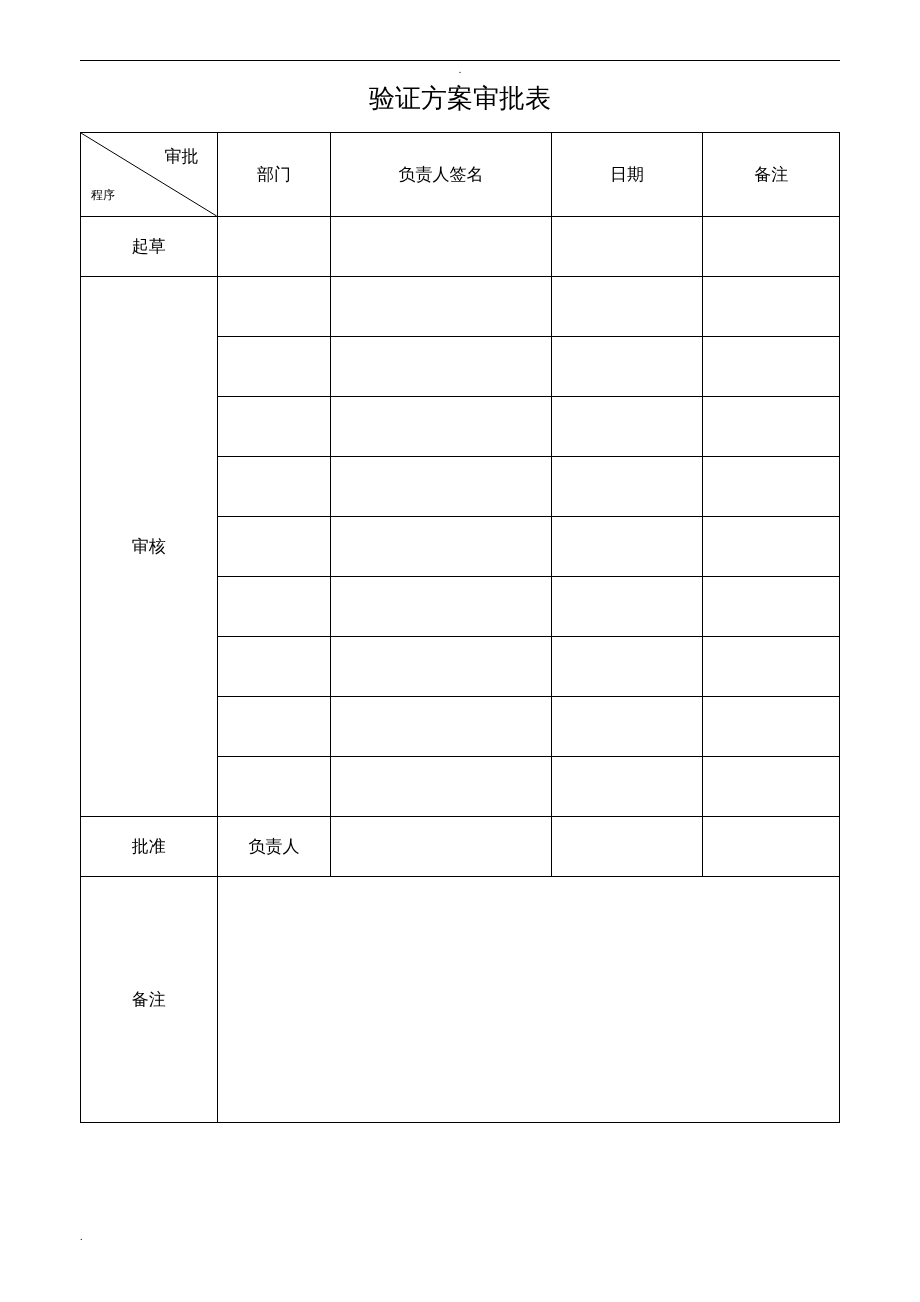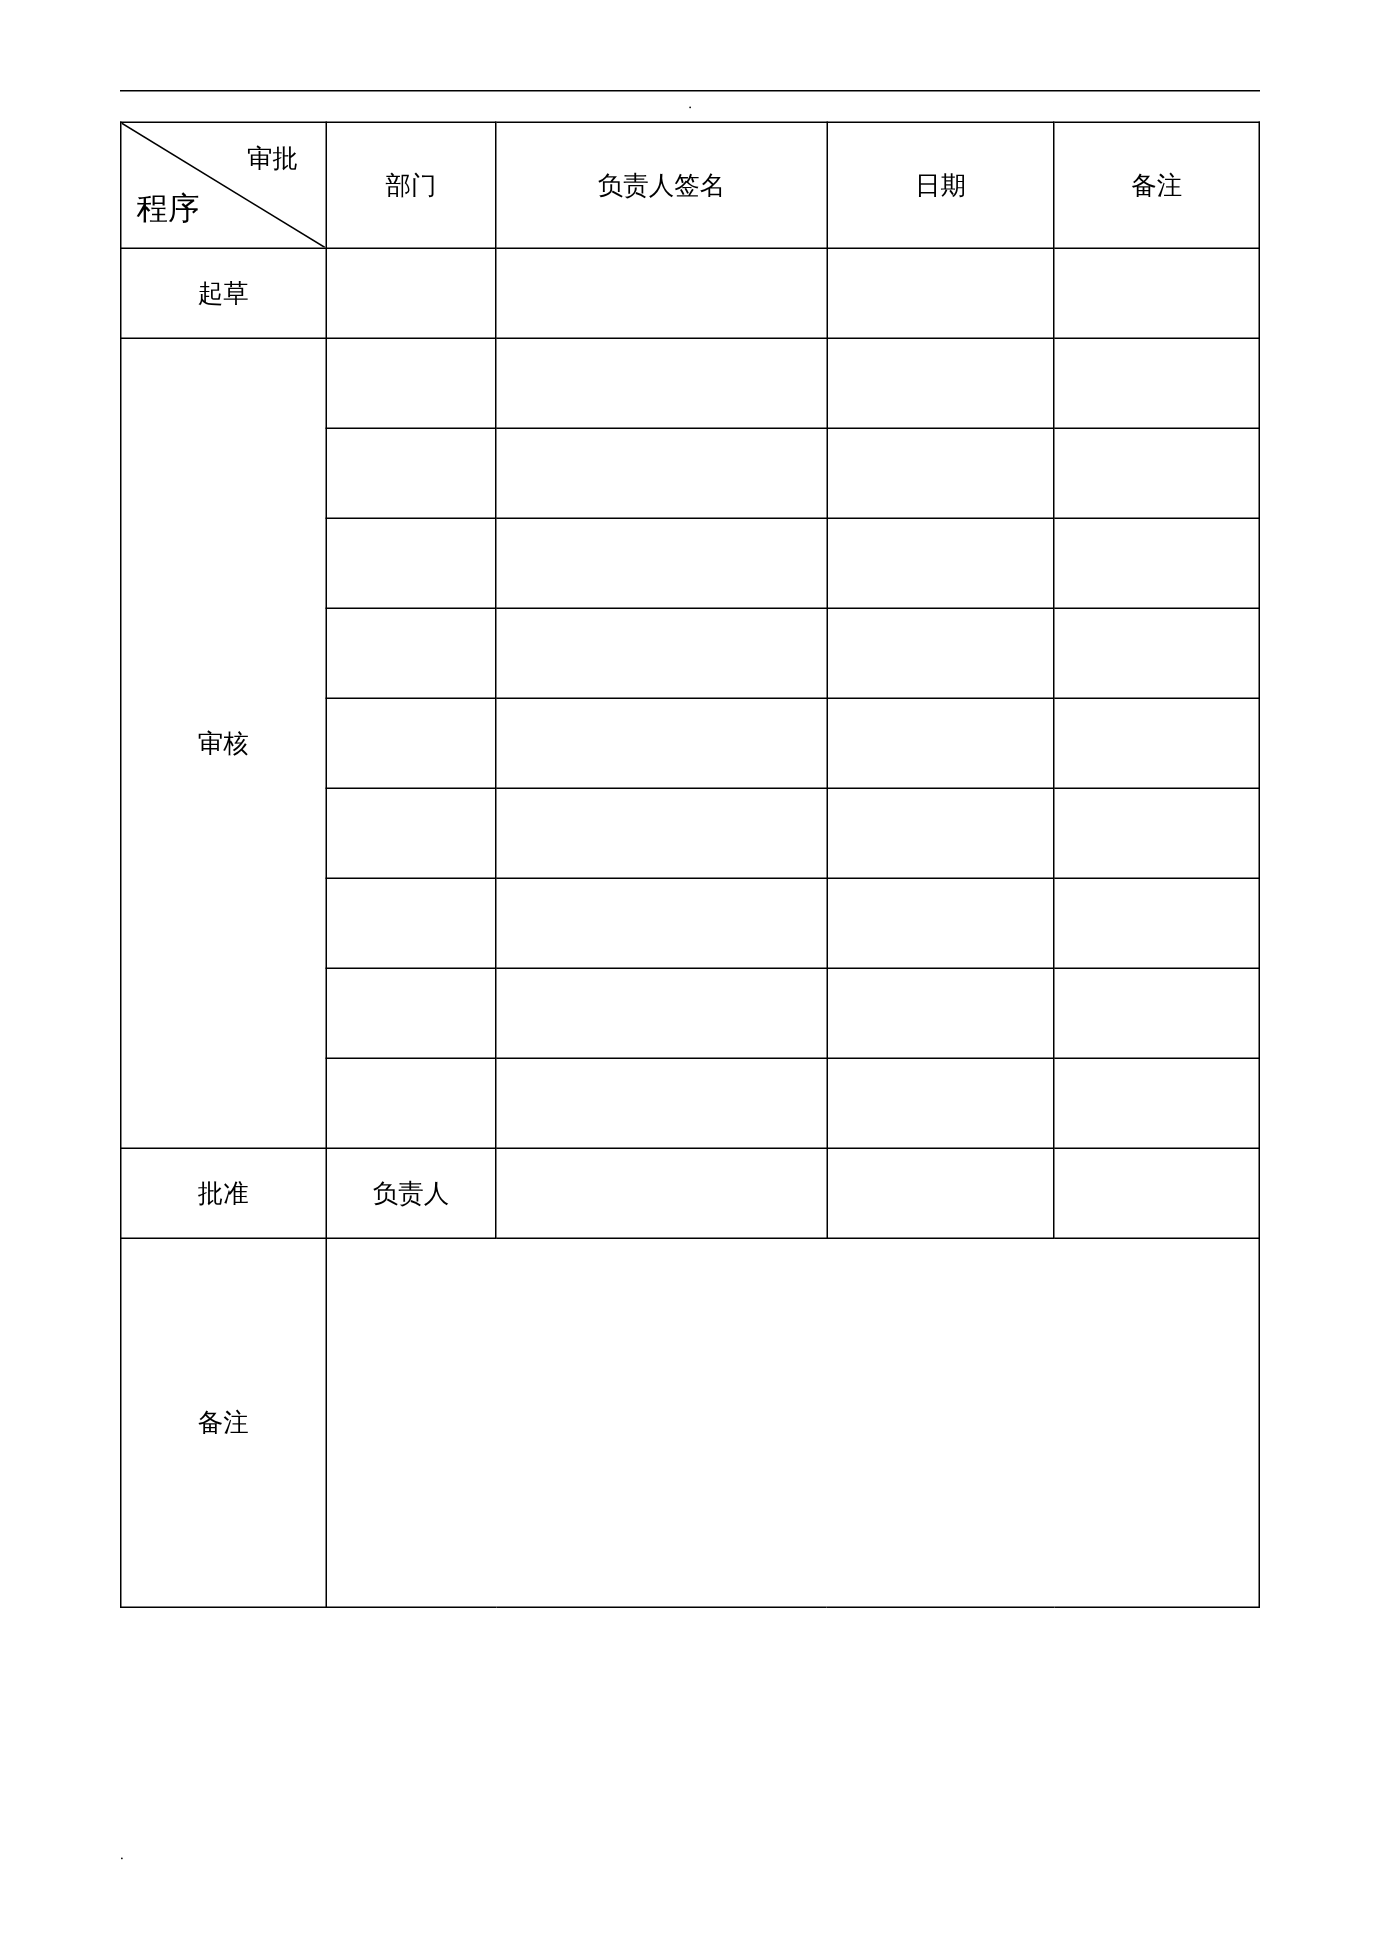--- a/index.html
+++ b/index.html
@@ -70,36 +70,37 @@
       position: absolute;
       top: 12px;
       right: 18px;
       font-size: 17px;
       margin-left: 28px;
     }
     .diag .bl-lab {
       position: absolute;
       bottom: 12px;
       left: 10px;
-      font-size: 21px;
+      font-size: 12px;
     }
     .footer-dot {
       position: absolute;
       left: 80px;
       bottom: 60px;
       font-size: 10px;
     }
   </style>
 </head>
 <body>
 
 <div class="page">
   <div class="top-rule"></div>
   <div class="dot-line">.</div>
 
+  <h1 class="title">验证方案审批表</h1>
 
   <table>
     <colgroup>
       <col class="col-proc">
       <col class="col-dept">
       <col class="col-sign">
       <col class="col-date">
       <col class="col-remark">
     </colgroup>
 

